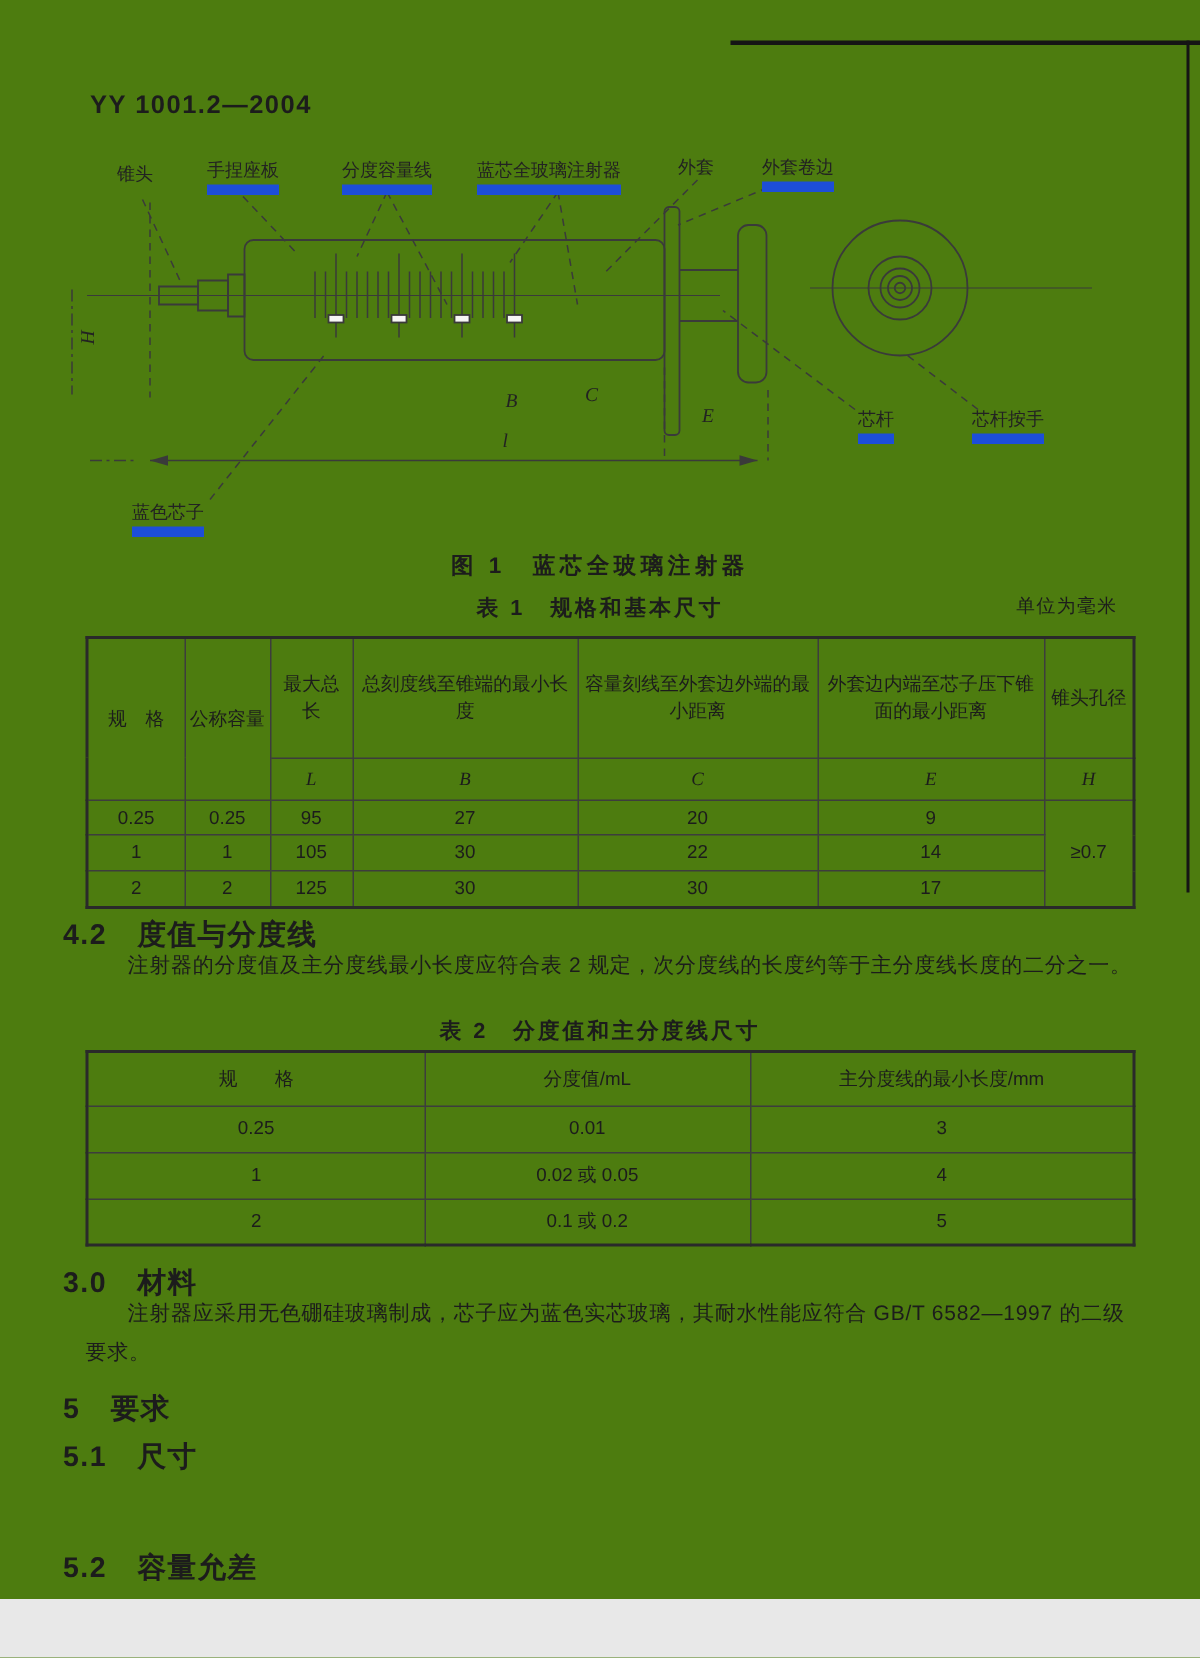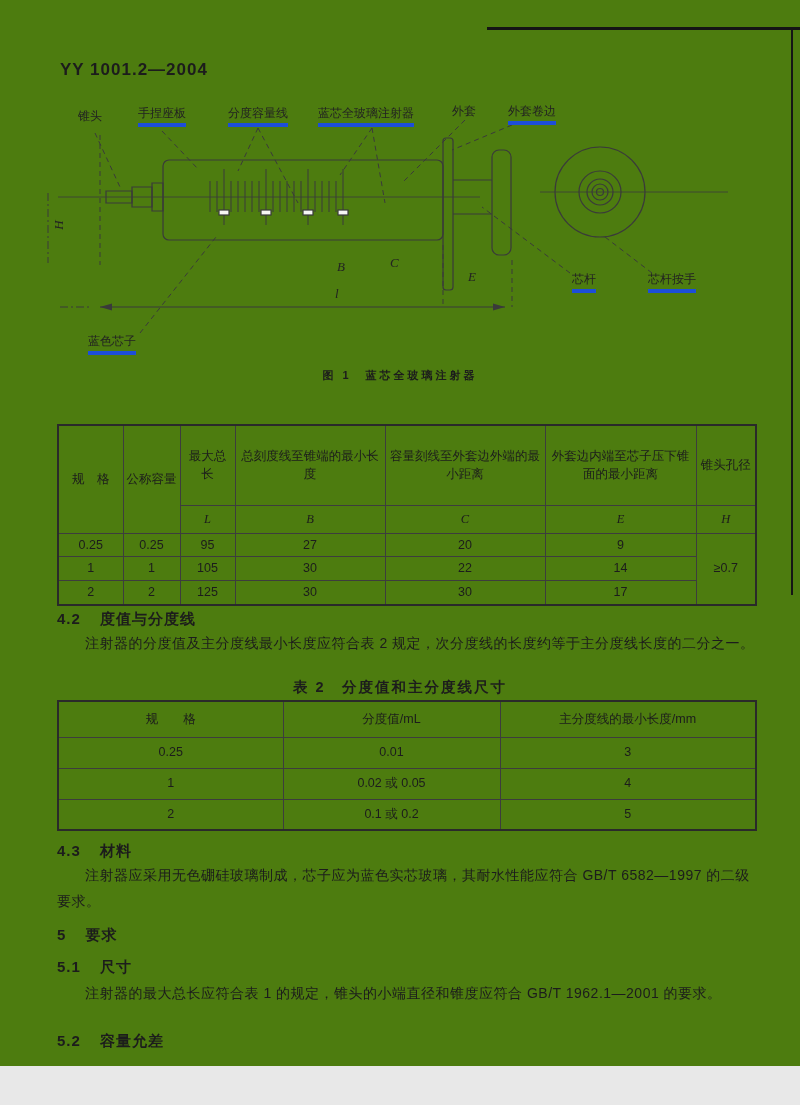--- a/index.html
+++ b/index.html
@@ -11,37 +11,37 @@
   .scan-line{position:absolute;background:#151515;}
   .doc-number{position:absolute;left:60px;top:60px;font-size:17px;font-weight:bold;letter-spacing:1px;}
   
   #figure{position:absolute;left:40px;top:95px;width:730px;height:265px;}
   .watermark{
     position:absolute;left:150px;top:40px;font-size:62px;font-weight:bold;
     color:#ced3d8;letter-spacing:3px;user-select:none;white-space:nowrap;
   }
   #figure svg{position:absolute;left:0;top:0;}
   .fig-label{position:absolute;font-size:12px;color:#222;white-space:nowrap;}
-  .fig-label.ul{border-bottom:4px solid #1d4ed8;padding-bottom:1px;text-align:center;}
+  .fig-label.ul{border-bottom:7px solid #1d4ed8;padding-bottom:1px;text-align:center;}
   .dim-letter{position:absolute;font-family:"Liberation Serif",serif;font-style:italic;font-size:13px;color:#222;}
-  .fig-caption{position:absolute;left:0;top:368px;width:800px;text-align:center;font-size:11px;font-weight:bold;letter-spacing:3px;}
+  .fig-caption{position:absolute;left:0;top:368px;width:800px;text-align:center;font-size:15px;font-weight:bold;letter-spacing:3px;}
   
   .tbl-title-row{position:absolute;left:0;width:800px;text-align:center;font-size:14.5px;font-weight:bold;letter-spacing:2px;}
   .unit-note{position:absolute;right:55px;font-size:12.5px;font-weight:normal;letter-spacing:1px;}
   table.std{border-collapse:collapse;table-layout:fixed;}
   table.std th,table.std td{
     border:1px solid #3d3d3d;text-align:center;vertical-align:middle;
     font-size:12.5px;font-weight:normal;padding:2px 3px;line-height:1.5;
   }
   #table1{position:absolute;left:57px;top:424px;width:698px;}
   #table2{position:absolute;left:57px;top:700px;width:698px;}
   table.std{border:2px solid #2a2a2a;width:100%;}
   .letter{font-family:"Liberation Serif",serif;font-style:italic;font-size:13.5px;}
   
-  .sec-head{position:absolute;left:57px;font-size:15px;font-weight:bold;letter-spacing:1px;}
+  .sec-head{position:absolute;left:42px;font-size:19px;font-weight:bold;letter-spacing:1px;}
   .sec-head .no{margin-right:14px;font-weight:bold;}
   .body-par{position:absolute;left:57px;width:700px;font-size:14px;line-height:26px;text-indent:2em;letter-spacing:0.5px;}
   .page-num{position:absolute;left:60px;top:1066px;font-size:14px;}
 </style>
 </head>
 <body>
 
 <div id="page">
 
   <div class="scan-line" style="left:487px;top:27px;width:313px;height:3px;"></div>
@@ -130,20 +130,24 @@
 
     <div class="dim-letter" style="left:295px;top:191px;">l</div>
     <div class="dim-letter" style="left:297px;top:164px;">B</div>
     <div class="dim-letter" style="left:350px;top:160px;">C</div>
     <div class="dim-letter" style="left:428px;top:174px;">E</div>
     <div class="dim-letter" style="left:14px;top:122px;transform:rotate(-90deg);">H</div>
   </div>
 
   <div class="fig-caption">图 1　蓝芯全玻璃注射器</div>
 
+  <div class="tbl-title-row" style="top:396px;">
+    <span>表 1　规格和基本尺寸</span>
+    <span class="unit-note">单位为毫米</span>
+  </div>
 
   <table id="table1" class="std">
     <colgroup>
       <col style="width:65px">
         <col style="width:57px">
         <col style="width:55px">
       <col style="width:150px">
         <col style="width:160px">
         <col style="width:151px">
         <col style="width:60px">
@@ -227,35 +231,34 @@
     </tr>
     <tr style="height:31px;">
       <td>2</td>
       <td>0.1 或 0.2</td>
       <td>5</td>
     </tr>
   </tbody>
     </table>
 
   <div class="sec-head" style="top:842px;">
-    <span class="no">4.3</span>
+    <span class="no">3.0</span>
     <span>材料</span>
   </div>
   <div class="body-par" style="top:862px;">注射器应采用无色硼硅玻璃制成，芯子应为蓝色实芯玻璃，其耐水性能应符合 GB/T 6582—1997 的二级要求。</div>
 
   <div class="sec-head" style="top:926px;">
     <span class="no">5</span>
     <span>要求</span>
   </div>
 
   <div class="sec-head" style="top:958px;">
     <span class="no">5.1</span>
     <span>尺寸</span>
   </div>
-  <div class="body-par" style="top:980px;">注射器的最大总长应符合表 1 的规定，锥头的小端直径和锥度应符合 GB/T 1962.1—2001 的要求。</div>
 
   <div class="sec-head" style="top:1032px;">
     <span class="no">5.2</span>
     <span>容量允差</span>
   </div>
 
   <div class="page-num">2</div>
 
 </div>
 

